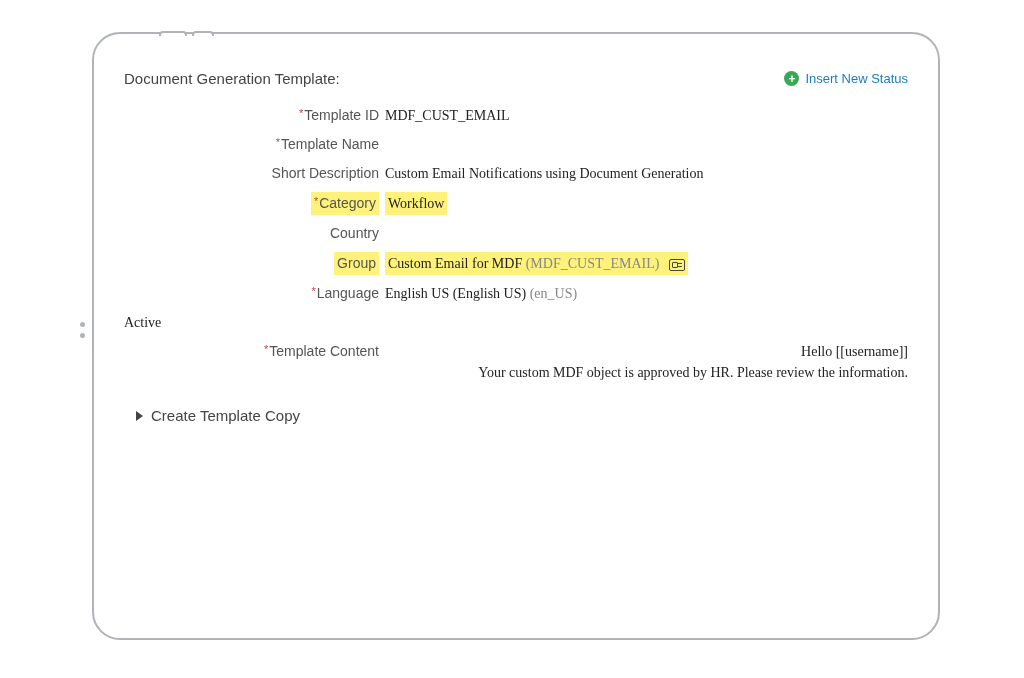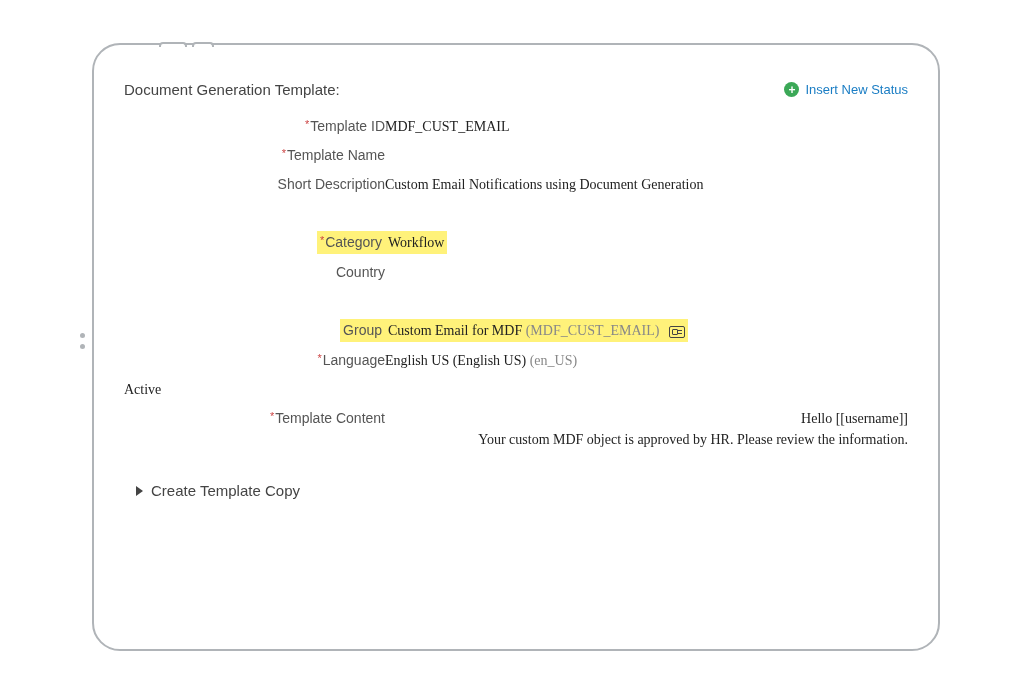--- a/index.html
+++ b/index.html
@@ -8,21 +8,21 @@
       background: #ffffff;
       width: 1024px;
       height: 678px;
       position: relative;
       font-size: 14px;
       color: #333;
     }
     .device-frame {
       position: absolute;
       left: 92px;
-      top: 43px;
+      top: 32px;
       width: 848px;
       height: 608px;
       border: 2px solid #b0b4b8;
       border-radius: 28px;
       background: #fff;
     }
     .notch1 {
       position: absolute;
       top: -3px;
       left: 65px;
@@ -102,41 +102,41 @@
     }
     .row {
       display: flex;
       align-items: flex-start;
       margin-bottom: 8px;
       line-height: 1.5;
     }
     .label-col {
       width: 261px;
       text-align: right;
+      padding-right: 6px;
       color: #555;
       font-size: 14px;
     }
     .value-col {
       flex: 1;
       font-size: 14px;
       color: #222;
       font-family: Liberation Serif, serif;
     }
     .req::before {
       content: "*";
       color: #c44;
       margin-right: 1px;
       font-size: 11px;
       vertical-align: top;
     }
     .hl {
       background: #fff27a;
       display: inline-block;
       padding: 1px 3px;
-      margin-top: 28px;
     }
     .hint {
       color: #888;
     }
     .card-icon {
       display: inline-block;
       width: 16px;
       height: 12px;
       border: 1.5px solid #444;
       border-radius: 2px;
@@ -161,21 +161,21 @@
       top: 3px;
       width: 5px;
       height: 1px;
       background: #444;
       box-shadow: 0 3px 0 #444;
     }
     .expander {
       display: flex;
       align-items: center;
       gap: 8px;
-      margin-top: 32px;
+      margin-top: 24px;
       padding-left: 12px;
       cursor: pointer;
       color: #444;
       font-size: 15px;
     }
     .tri {
       width: 0;
       height: 0;
       border-top: 5px solid transparent;
       border-bottom: 5px solid transparent;

